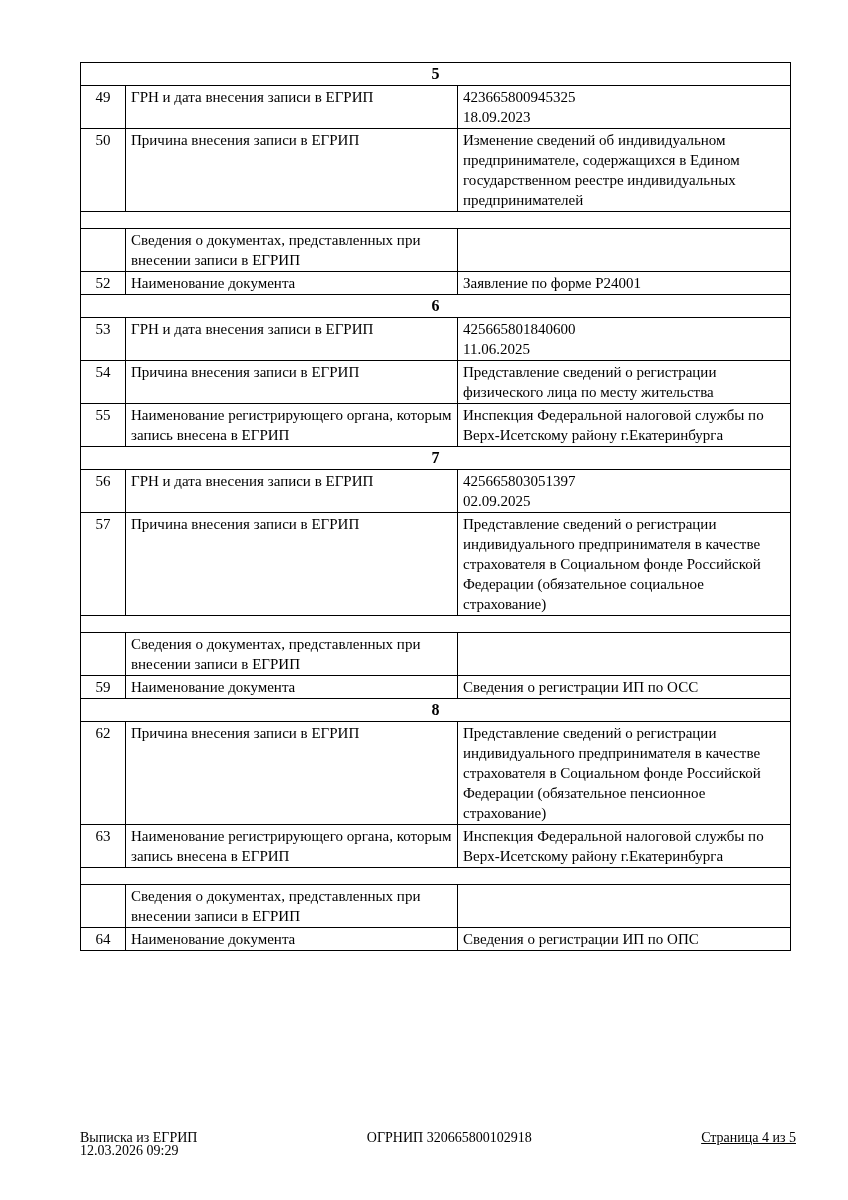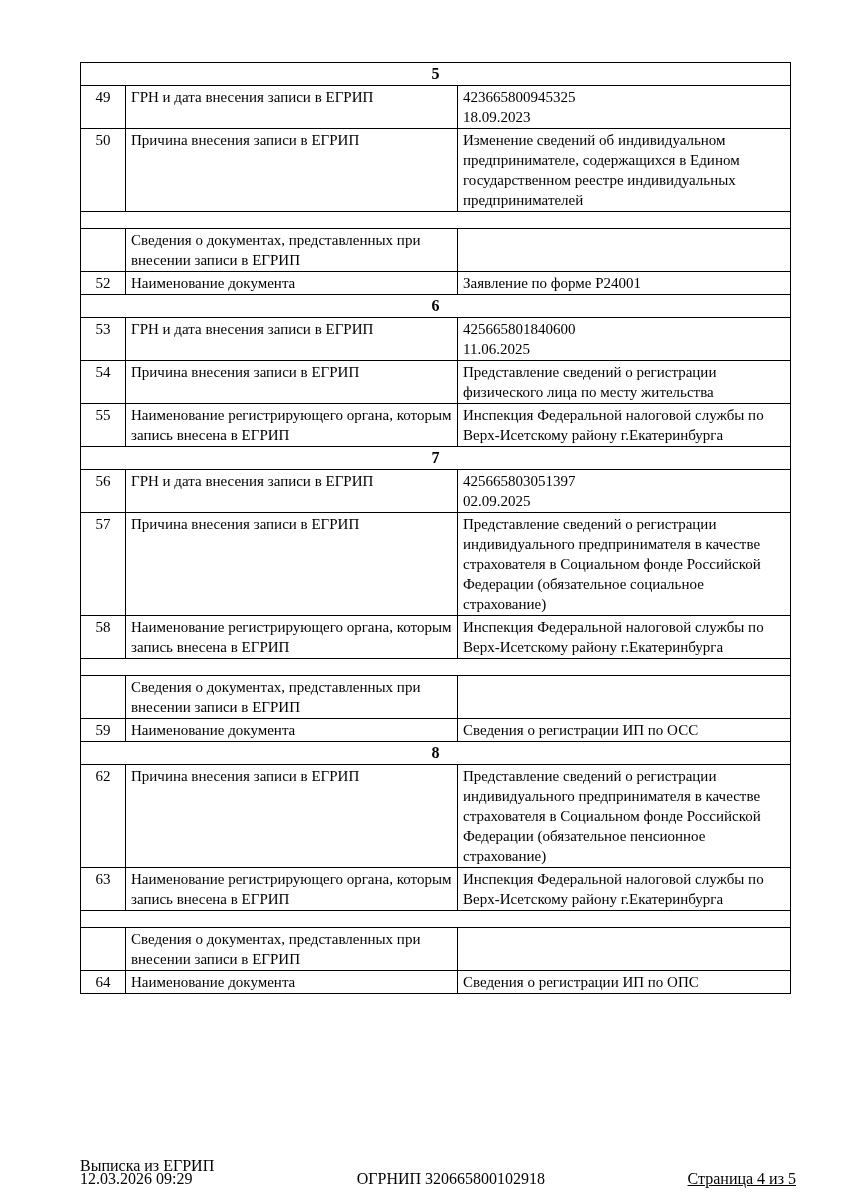--- a/index.html
+++ b/index.html
@@ -45,24 +45,23 @@
   .doc-table td.value {
     white-space: pre-line;
   }
   .footer {
     position: absolute;
     left: 80px;
     right: 52px;
     top: 1131px;
     display: flex;
     justify-content: space-between;
-    align-items: flex-end;
-    font-size: 16px;
+    align-items: flex-start;
+    font-size: 14px;
     line-height: 13px;
-    margin-top: 28px;
   }
   .footer-left div { white-space: nowrap; }
   .footer-center { text-align: center; }
   .footer-right { text-align: right; text-decoration: underline; }
 </style>
 </head>
 <body>
 
 <div class="page">
 
@@ -127,25 +126,20 @@
         <td class="label">ГРН и дата внесения записи в ЕГРИП</td>
         <td class="value">425665803051397
 02.09.2025</td>
       </tr>
       <tr>
         <td class="num">57</td>
         <td class="label">Причина внесения записи в ЕГРИП</td>
         <td class="value">Представление сведений о регистрации индивидуального предпринимателя в качестве страхователя в Социальном фонде Российской Федерации (обязательное социальное страхование)</td>
       </tr>
       <tr>
-        <td class="num">58</td>
-        <td class="label">Наименование регистрирующего органа, которым запись внесена в ЕГРИП</td>
-        <td class="value">Инспекция Федеральной налоговой службы по Верх-Исетскому району г.Екатеринбурга</td>
-      </tr>
-      <tr>
         <td colspan="3" class="spacer-cell"></td>
       </tr>
       <tr>
         <td class="num"></td>
         <td class="label">Сведения о документах, представленных при внесении записи в ЕГРИП</td>
         <td class="value"></td>
       </tr>
       <tr>
         <td class="num">59</td>
         <td class="label">Наименование документа</td>

